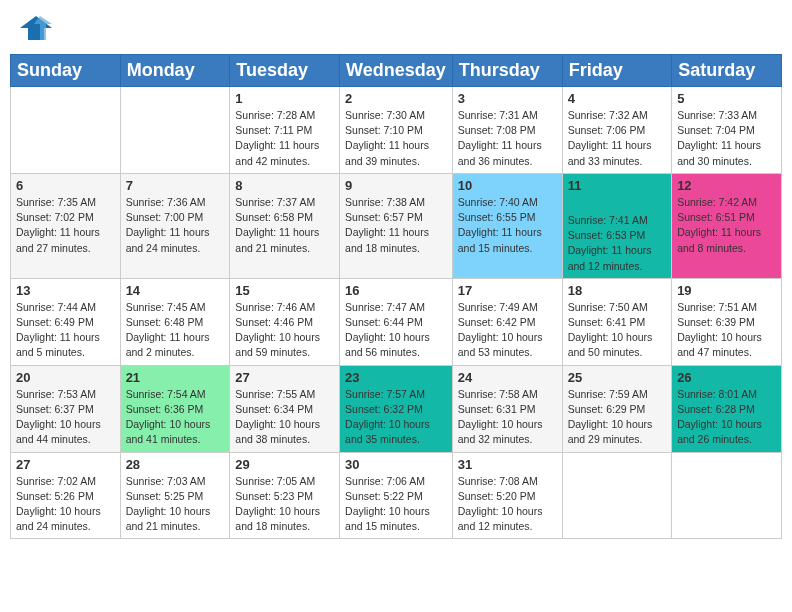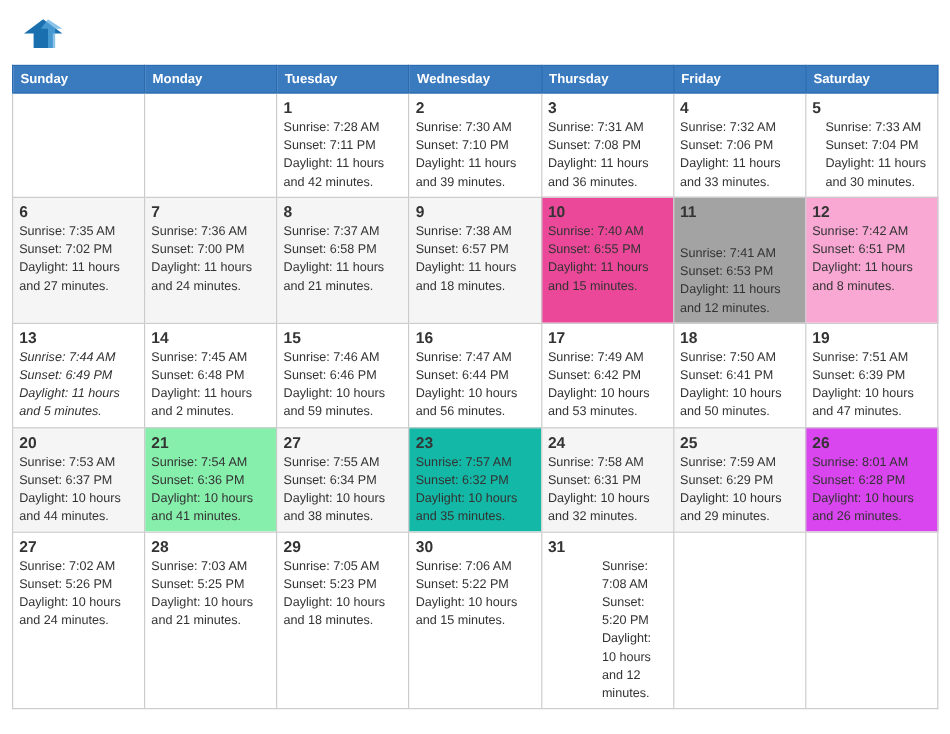--- a/index.html
+++ b/index.html
@@ -45,21 +45,21 @@
       color: #555;
     }
     .calendar {
       width: 100%;
       border-collapse: collapse;
       border: 1px solid #bbb;
     }
     .calendar th {
       background: #3a7abf;
       color: #fff;
-      font-size: 11px;
+      font-size: 18px;
       font-weight: bold;
       padding: 5px 6px;
       text-align: left;
       border: 1px solid #2a6aaf;
     }
     .calendar td {
       vertical-align: top;
       border: 1px solid #ccc;
       padding: 4px 5px;
       font-size: 11px;
@@ -141,21 +141,21 @@
 Daylight: 11 hours and 36 minutes.</div>
         </td>
         <td>
           <span class="day-number">4</span>
           <div class="day-info" style="white-space: pre-line;">Sunrise: 7:32 AM
 Sunset: 7:06 PM
 Daylight: 11 hours and 33 minutes.</div>
         </td>
         <td>
           <span class="day-number">5</span>
-          <div class="day-info" style="white-space: pre-line; margin-left: 11px;">Sunrise: 7:33 AM
+          <div class="day-info" style="white-space: pre-line;">Sunrise: 7:33 AM
 Sunset: 7:04 PM
 Daylight: 11 hours and 30 minutes.</div>
         </td>
       </tr>
       <tr>
         <td style="background: rgb(245, 245, 245);">
           <span class="day-number">6</span>
           <div class="day-info" style="white-space: pre-line;">Sunrise: 7:35 AM
 Sunset: 7:02 PM
 Daylight: 11 hours and 27 minutes.</div>
@@ -171,56 +171,56 @@
           <div class="day-info" style="white-space: pre-line;">Sunrise: 7:37 AM
 Sunset: 6:58 PM
 Daylight: 11 hours and 21 minutes.</div>
         </td>
         <td style="background: rgb(245, 245, 245);">
           <span class="day-number">9</span>
           <div class="day-info" style="white-space: pre-line;">Sunrise: 7:38 AM
 Sunset: 6:57 PM
 Daylight: 11 hours and 18 minutes.</div>
         </td>
-        <td style="background: #ec4899;">
+        <td style="background: #7dd3fc;">
           <span class="day-number">10</span>
           <div class="day-info" style="white-space: pre-line;">Sunrise: 7:40 AM
 Sunset: 6:55 PM
 Daylight: 11 hours and 15 minutes.</div>
         </td>
-        <td style="background: #a3a3a3;">
+        <td style="background: #14b8a6;">
           <span class="day-number">11</span>
           <div class="day-info" style="white-space: pre-line; margin-top: 20px;">Sunrise: 7:41 AM
 Sunset: 6:53 PM
 Daylight: 11 hours and 12 minutes.</div>
         </td>
-        <td style="background: #f9a8d4;">
+        <td style="background: #ec4899;">
           <span class="day-number">12</span>
           <div class="day-info" style="white-space: pre-line;">Sunrise: 7:42 AM
 Sunset: 6:51 PM
 Daylight: 11 hours and 8 minutes.</div>
         </td>
       </tr>
       <tr>
         <td>
           <span class="day-number">13</span>
-          <div class="day-info" style="white-space: pre-line; font-style: italic;">Sunrise: 7:44 AM
+          <div class="day-info" style="white-space: pre-line;">Sunrise: 7:44 AM
 Sunset: 6:49 PM
 Daylight: 11 hours and 5 minutes.</div>
         </td>
         <td>
           <span class="day-number">14</span>
           <div class="day-info" style="white-space: pre-line;">Sunrise: 7:45 AM
 Sunset: 6:48 PM
 Daylight: 11 hours and 2 minutes.</div>
         </td>
         <td>
           <span class="day-number">15</span>
           <div class="day-info" style="white-space: pre-line;">Sunrise: 7:46 AM
-Sunset: 6:46 PM
+Sunset: 4:46 PM
 Daylight: 10 hours and 59 minutes.</div>
         </td>
         <td>
           <span class="day-number">16</span>
           <div class="day-info" style="white-space: pre-line;">Sunrise: 7:47 AM
 Sunset: 6:44 PM
 Daylight: 10 hours and 56 minutes.</div>
         </td>
         <td>
           <span class="day-number">17</span>
@@ -271,21 +271,21 @@
           <div class="day-info" style="white-space: pre-line;">Sunrise: 7:58 AM
 Sunset: 6:31 PM
 Daylight: 10 hours and 32 minutes.</div>
         </td>
         <td style="background: rgb(245, 245, 245);">
           <span class="day-number">25</span>
           <div class="day-info" style="white-space: pre-line;">Sunrise: 7:59 AM
 Sunset: 6:29 PM
 Daylight: 10 hours and 29 minutes.</div>
         </td>
-        <td style="background: #d946ef;">
+        <td style="background: #14b8a6;">
           <span class="day-number">26</span>
           <div class="day-info" style="white-space: pre-line;">Sunrise: 8:01 AM
 Sunset: 6:28 PM
 Daylight: 10 hours and 26 minutes.</div>
         </td>
       </tr>
       <tr>
         <td>
           <span class="day-number">27</span>
           <div class="day-info" style="white-space: pre-line;">Sunrise: 7:02 AM
@@ -305,21 +305,21 @@
 Daylight: 10 hours and 18 minutes.</div>
         </td>
         <td>
           <span class="day-number">30</span>
           <div class="day-info" style="white-space: pre-line;">Sunrise: 7:06 AM
 Sunset: 5:22 PM
 Daylight: 10 hours and 15 minutes.</div>
         </td>
         <td>
           <span class="day-number">31</span>
-          <div class="day-info" style="white-space: pre-line; margin-left: 45px;">Sunrise: 7:08 AM
+          <div class="day-info" style="white-space: pre-line;">Sunrise: 7:08 AM
 Sunset: 5:20 PM
 Daylight: 10 hours and 12 minutes.</div>
         </td>
         <td class="empty-cell"></td>
         <td class="empty-cell"></td>
       </tr>
     </tbody>
 </table>
 
 </body></html>

